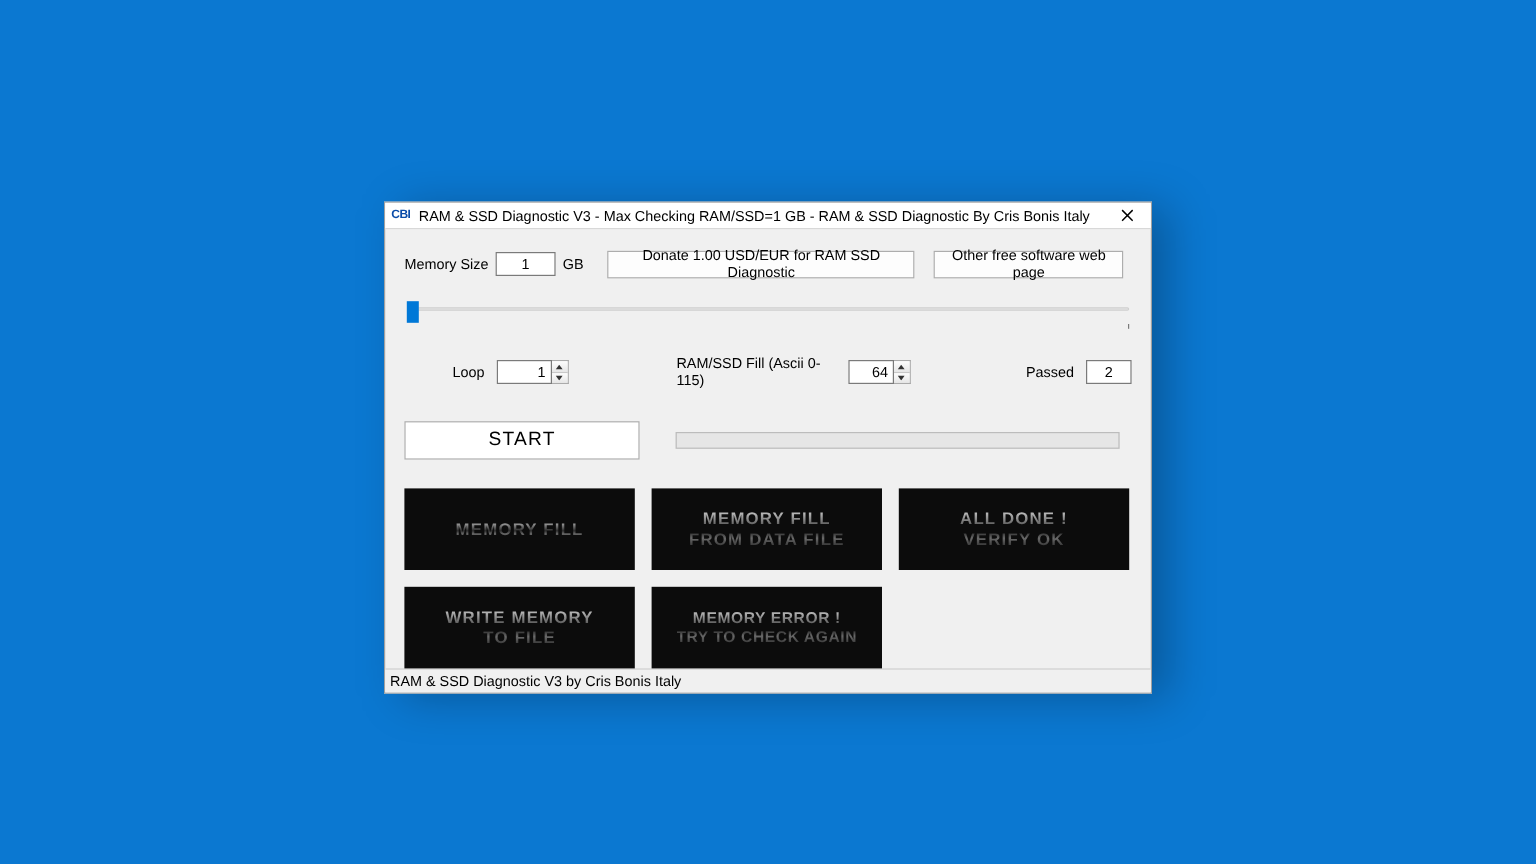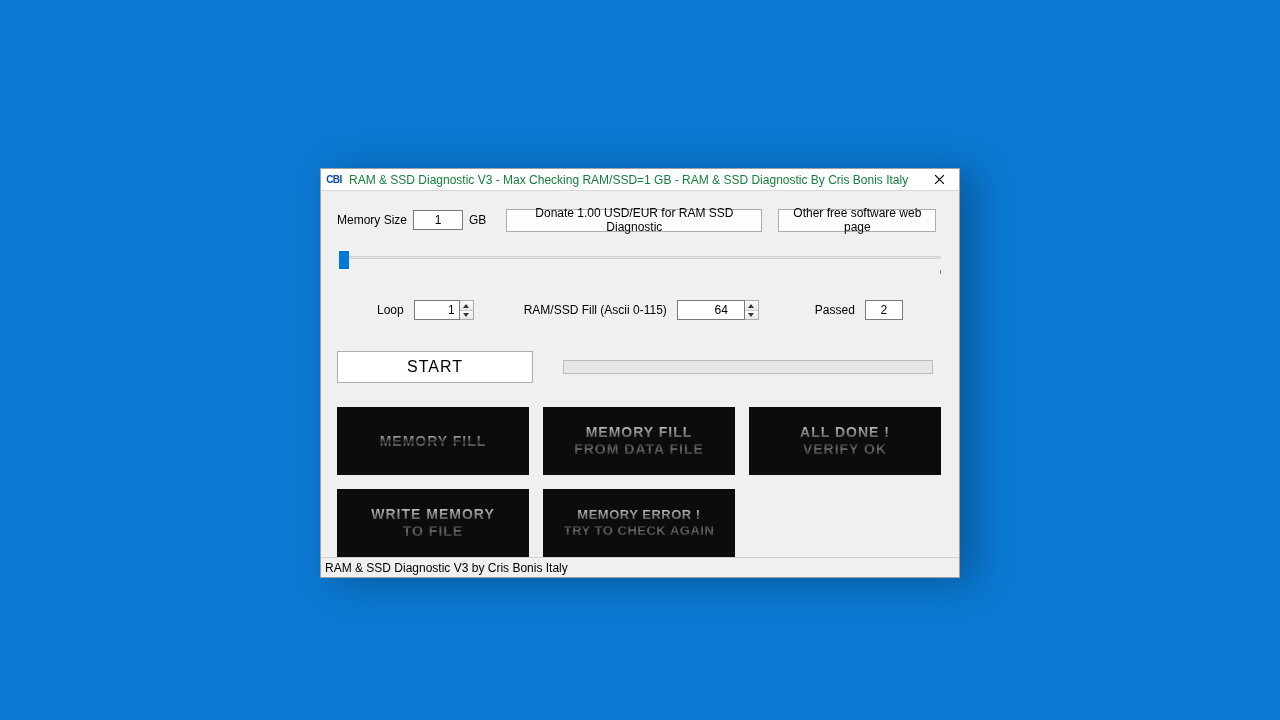--- a/index.html
+++ b/index.html
@@ -49,21 +49,21 @@
   align-items: center;
   justify-content: center;
   color: #0b4ca8;
   font-weight: 900;
   font-size: 10px;
   letter-spacing: -0.5px;
   font-family: Arial, sans-serif;
 }
 .title-text {
   flex: 1;
-  color: #15803d;
+  color: #000000;
   white-space: nowrap;
   overflow: hidden;
 }
 .close-btn {
   width: 40px;
   height: 100%;
   display: flex;
   align-items: center;
   justify-content: center;
   cursor: pointer;
@@ -152,20 +152,21 @@
   top: 19px;
   width: 1px;
   height: 4px;
   background: #7a7a7a;
 }
 .row2 {
   display: flex;
   align-items: center;
   margin-top: 26px;
   height: 22px;
+  gap: 40px;
 }
 .row2 .grp { display: flex; align-items: center; }
 .start-row {
   display: flex;
   align-items: center;
   margin-top: 30px;
   gap: 30px;
 }
 .start-btn {
   width: 196px;
@@ -281,21 +282,21 @@
                   <path d="M0 0 L3 4 L6 0 Z" fill="#333"></path>
                 </svg>
               </div>
           </div>
         </div>
       </div>
 
       <div class="grp" style="margin-left:50px">
         <span class="lbl" style="margin-right:10px">RAM/SSD Fill (Ascii 0-115)</span>
         <div class="num-wrap">
-          <input class="num-input" style="width: 68px; text-align: right; padding-right: 16px;" value="64">
+          <input class="num-input" style="width: 38px; text-align: right; padding-right: 4px;" value="64">
           <div class="spin">
             <div class="sbtn">
                 <svg viewBox="0 0 6 4">
                   <path d="M0 4 L3 0 L6 4 Z" fill="#333"></path>
                 </svg>
               </div>
             <div class="sbtn">
                 <svg viewBox="0 0 6 4">
                   <path d="M0 0 L3 4 L6 0 Z" fill="#333"></path>
                 </svg>

